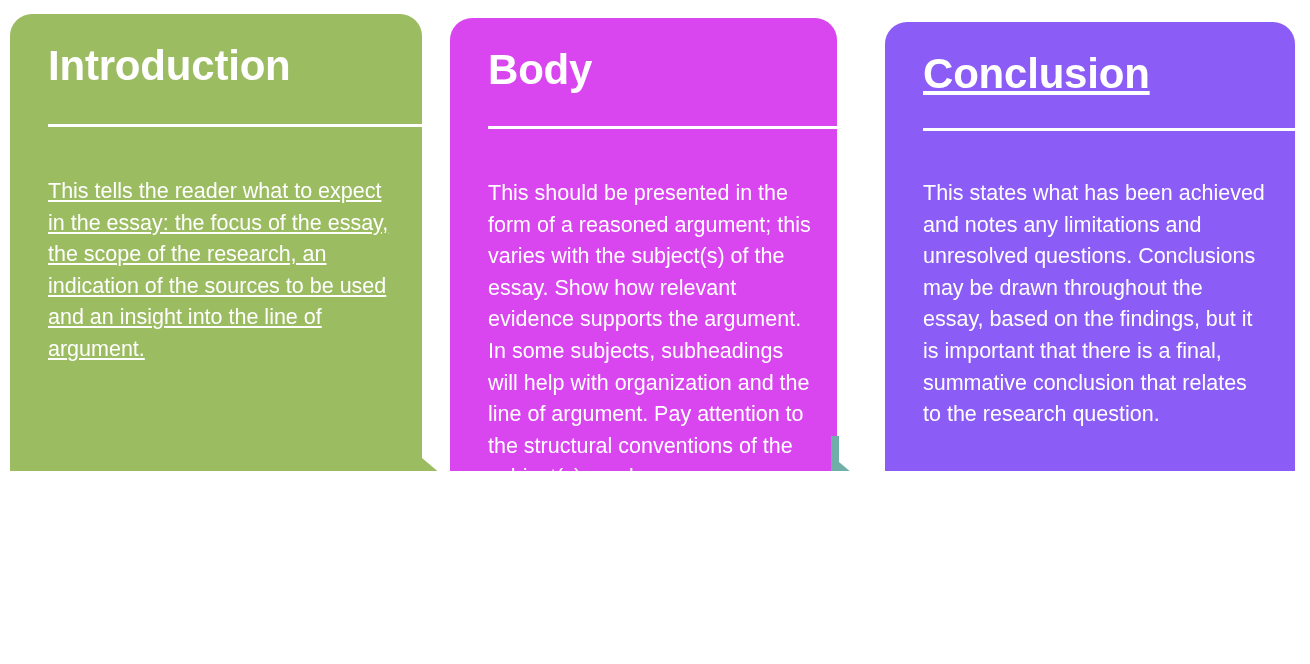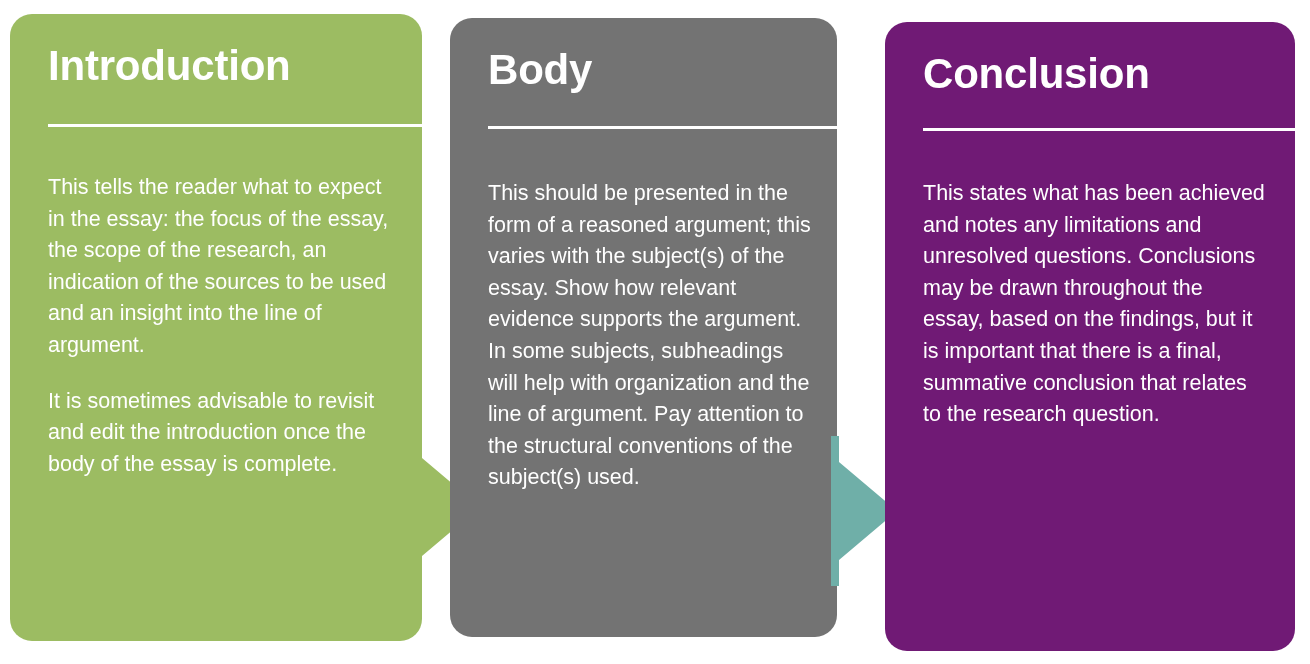--- a/index.html
+++ b/index.html
@@ -7,21 +7,21 @@
     margin: 0;
     padding: 0;
     background: #ffffff;
   }
   body {
     font-family: "Liberation Sans", "DejaVu Sans", sans-serif;
   }
   #canvas {
     position: relative;
     width: 1310px;
-    height: 664px;
+    height: 471px;
     background: #ffffff;
     overflow: hidden;
   }
 
   
   .panel {
     position: absolute;
     box-sizing: border-box;
     border-radius: 22px;
     color: #ffffff;
@@ -65,40 +65,41 @@
 
   
   #panel-introduction {
     left: 10px;
     top: 14px;
     width: 412px;
     height: 627px;
     background: #9CBC62;
   }
   #panel-introduction .panel-rule { top: 110px; }
-  #panel-introduction .panel-body { top: 158px; }
+  #panel-introduction .panel-body { top: 146px; text-decoration: underline; }
 
   
   #panel-body-section {
     left: 450px;
     top: 18px;
     width: 387px;
     height: 619px;
-    background: #737373;
+    background: #d946ef;
   }
   #panel-body-section .panel-rule { top: 108px; }
   #panel-body-section .panel-body { top: 144px; }
 
   
   #panel-conclusion {
     left: 885px;
     top: 22px;
     width: 410px;
     height: 629px;
-    background: #701a75;
+    background: #8b5cf6;
+    text-decoration: underline;
   }
   #panel-conclusion .panel-rule { top: 106px; }
   #panel-conclusion .panel-body { top: 140px; }
 
   
   .arrow {
     position: absolute;
     width: 74px;
     height: 150px;
   }
@@ -117,21 +118,20 @@
 <body>
 
 <div id="canvas">
 
   <section class="panel" id="panel-introduction">
     <div class="panel-inner">
       <h2 class="panel-title">Introduction</h2>
       <div class="panel-rule"></div>
       <div class="panel-body">
         <p>This tells the reader what to expect in the essay: the focus of the essay, the scope of the research, an indication of the sources to be used and an insight into the line of argument.</p>
-        <p>It is sometimes advisable to revisit and edit the introduction once the body of the essay is complete.</p>
       </div>
     </div>
   </section>
 
   <div class="arrow" id="arrow-intro-to-body">
     <svg viewBox="0 0 74 150" preserveAspectRatio="none" aria-hidden="true">
       <polygon points="0,0 0,150 8,150 8,124 66,75 8,26 8,0" fill="#9CBC62"></polygon>
     </svg>
   </div>
 

